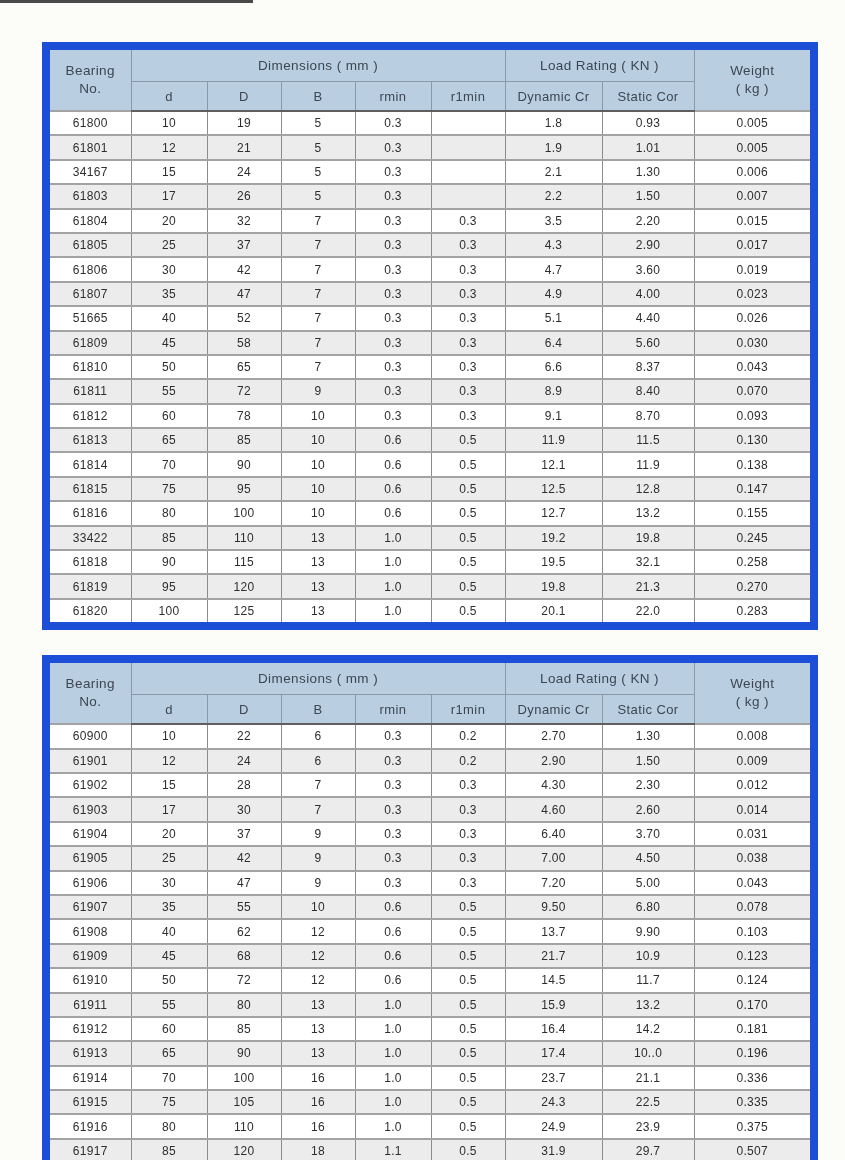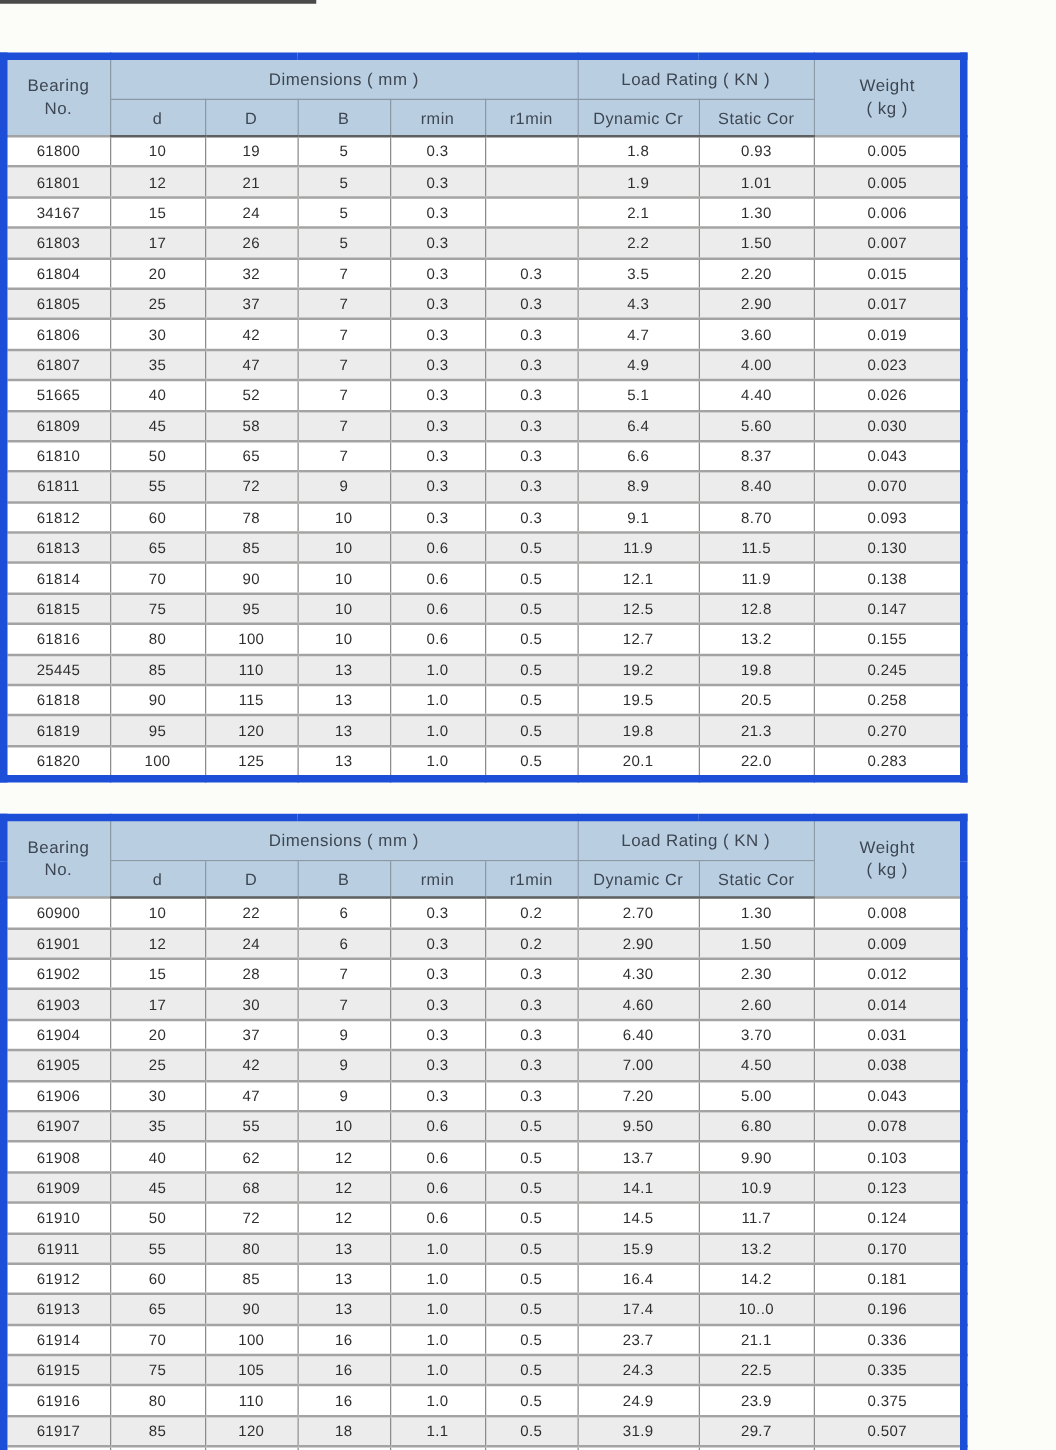--- a/index.html
+++ b/index.html
@@ -20,21 +20,22 @@
     top: 0;
     left: 0;
     width: 253px;
     height: 3px;
     background: #4a4a4a;
   }
   table.bearing-table {
     border-collapse: collapse;
     table-layout: fixed;
     width: 768px;
-    border: 6px solid #1d4ed8;
+    margin-left: 42px;
+    border: 8px solid #1d4ed8;
   }
   table.bearing-table.first  { margin-top: 42px; }
   table.bearing-table.second { margin-top: 25px; }
 
   .bearing-table th {
     background: #b9cfe1;
     color: #3d4652;
     font-weight: normal;
     border: 1px solid #8a99a8;
     letter-spacing: 0.4px;
@@ -283,39 +284,39 @@
           <td>80</td>
           <td>100</td>
           <td>10</td>
           <td>0.6</td>
           <td>0.5</td>
           <td>12.7</td>
           <td>13.2</td>
           <td>0.155</td>
         </tr>
         <tr class="alt">
-          <td>25445</td>
+          <td>33422</td>
           <td>85</td>
           <td>110</td>
           <td>13</td>
           <td>1.0</td>
           <td>0.5</td>
           <td>19.2</td>
           <td>19.8</td>
           <td>0.245</td>
         </tr>
         <tr>
           <td>61818</td>
           <td>90</td>
           <td>115</td>
           <td>13</td>
           <td>1.0</td>
           <td>0.5</td>
           <td>19.5</td>
-          <td>20.5</td>
+          <td>32.1</td>
           <td>0.258</td>
         </tr>
         <tr class="alt">
           <td>61819</td>
           <td>95</td>
           <td>120</td>
           <td>13</td>
           <td>1.0</td>
           <td>0.5</td>
           <td>19.8</td>
@@ -471,21 +472,21 @@
           <td>9.90</td>
           <td>0.103</td>
         </tr>
         <tr class="alt">
           <td>61909</td>
           <td>45</td>
           <td>68</td>
           <td>12</td>
           <td>0.6</td>
           <td>0.5</td>
-          <td>14.1</td>
+          <td>21.7</td>
           <td>10.9</td>
           <td>0.123</td>
         </tr>
         <tr>
           <td>61910</td>
           <td>50</td>
           <td>72</td>
           <td>12</td>
           <td>0.6</td>
           <td>0.5</td>

